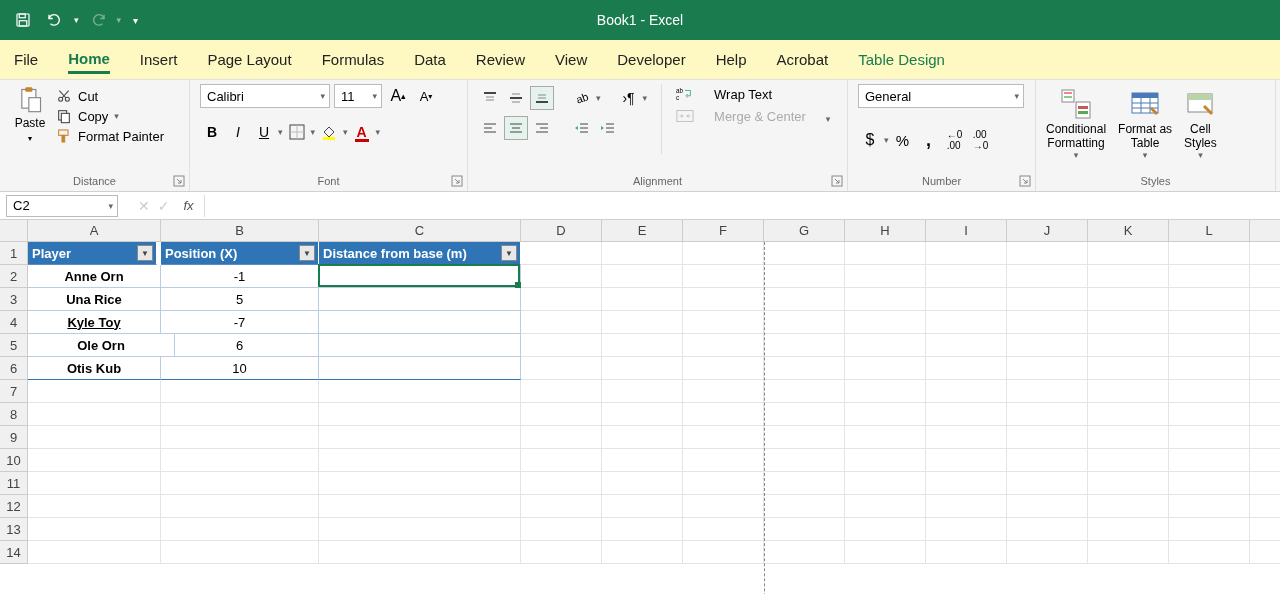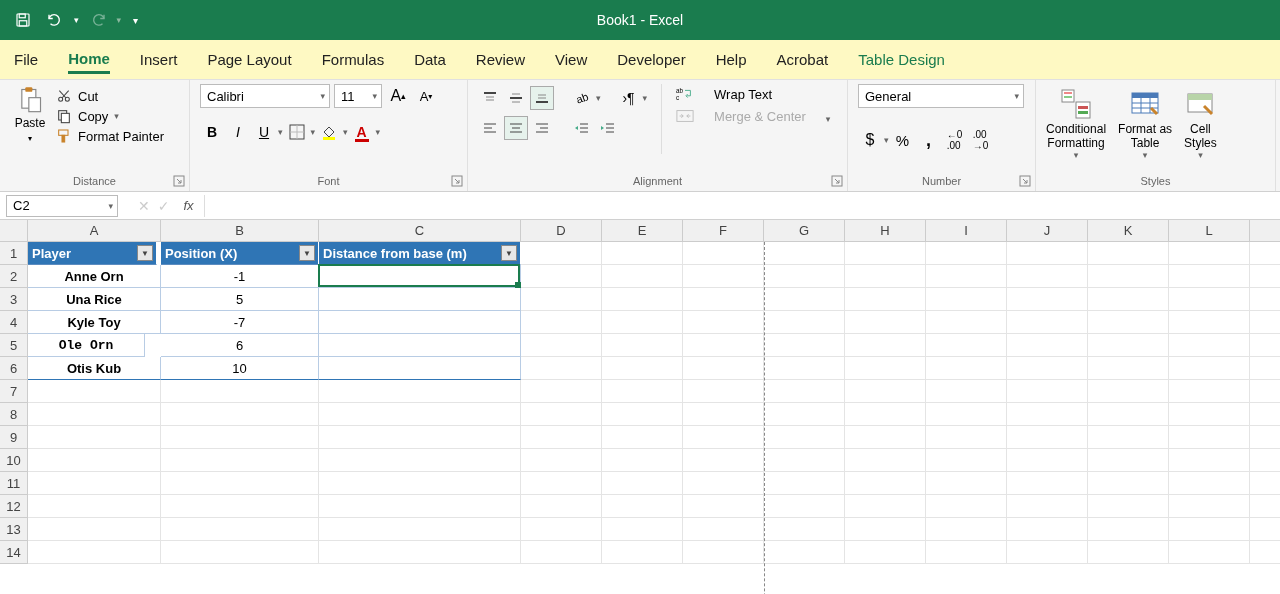--- a/index.html
+++ b/index.html
@@ -608,24 +608,24 @@
       <div class="cell " style="left: 1222px; top: 299px; width: 81px;"></div>
       <div class="cell table-hdr" style="left: 0px; top: 0px; width: 129px;">Player<div class="filter">▼</div></div>
       <div class="cell table-hdr" style="left: 133px; top: 0px; width: 158px;">Position (X)<div class="filter">▼</div></div>
       <div class="cell table-hdr" style="left: 291px; top: 0px; width: 202px;">Distance from base (m)<div class="filter">▼</div></div>
       <div class="cell tcell" style="left: 0px; top: 23px; width: 133px;">Anne Orn</div>
       <div class="cell tcell num" style="left: 133px; top: 23px; width: 158px;">-1</div>
       <div class="cell tcell2" style="left: 291px; top: 23px; width: 202px;"></div>
       <div class="cell tcell" style="left: 0px; top: 46px; width: 133px;">Una Rice</div>
       <div class="cell tcell num" style="left: 133px; top: 46px; width: 158px;">5</div>
       <div class="cell tcell2" style="left: 291px; top: 46px; width: 202px;"></div>
-      <div class="cell tcell" style="left: 0px; top: 69px; width: 133px;">Kyle Toy</div>
+      <div class="cell tcell" style="left: 0px; top: 69px; width: 133px; text-decoration: underline;">Kyle Toy</div>
       <div class="cell tcell num" style="left: 133px; top: 69px; width: 158px;">-7</div>
       <div class="cell tcell2" style="left: 291px; top: 69px; width: 202px;"></div>
-      <div class="cell tcell" style="left: 0px; top: 92px; width: 117px; font-family: Liberation Mono, monospace;">Ole Orn</div>
+      <div class="cell tcell" style="left: 0px; top: 92px; width: 147px;">Ole Orn</div>
       <div class="cell tcell num" style="left: 133px; top: 92px; width: 158px;">6</div>
       <div class="cell tcell2" style="left: 291px; top: 92px; width: 202px;"></div>
       <div class="cell tcell" style="left: 0px; top: 115px; width: 133px; border-bottom: 1.5px solid rgb(47, 117, 181);">Otis Kub</div>
       <div class="cell tcell num" style="left: 133px; top: 115px; width: 158px; border-bottom: 1.5px solid rgb(47, 117, 181);">10</div>
       <div class="cell tcell2" style="left: 291px; top: 115px; width: 202px; border-bottom: 1.5px solid rgb(47, 117, 181);"></div>
       <div class="cell active-cell" style="left: 290px; top: 22px; width: 202px; height: 23px;">
         <div class="fill-handle"></div>
       </div>
     </div>
   <div class="page-break" id="pageBreak" style="left: 764px;"></div>

